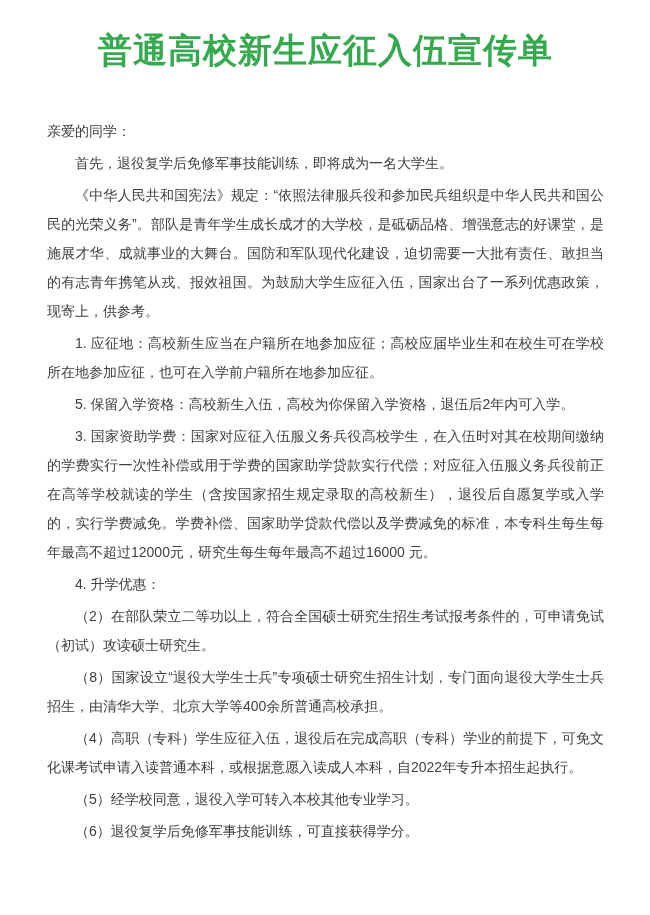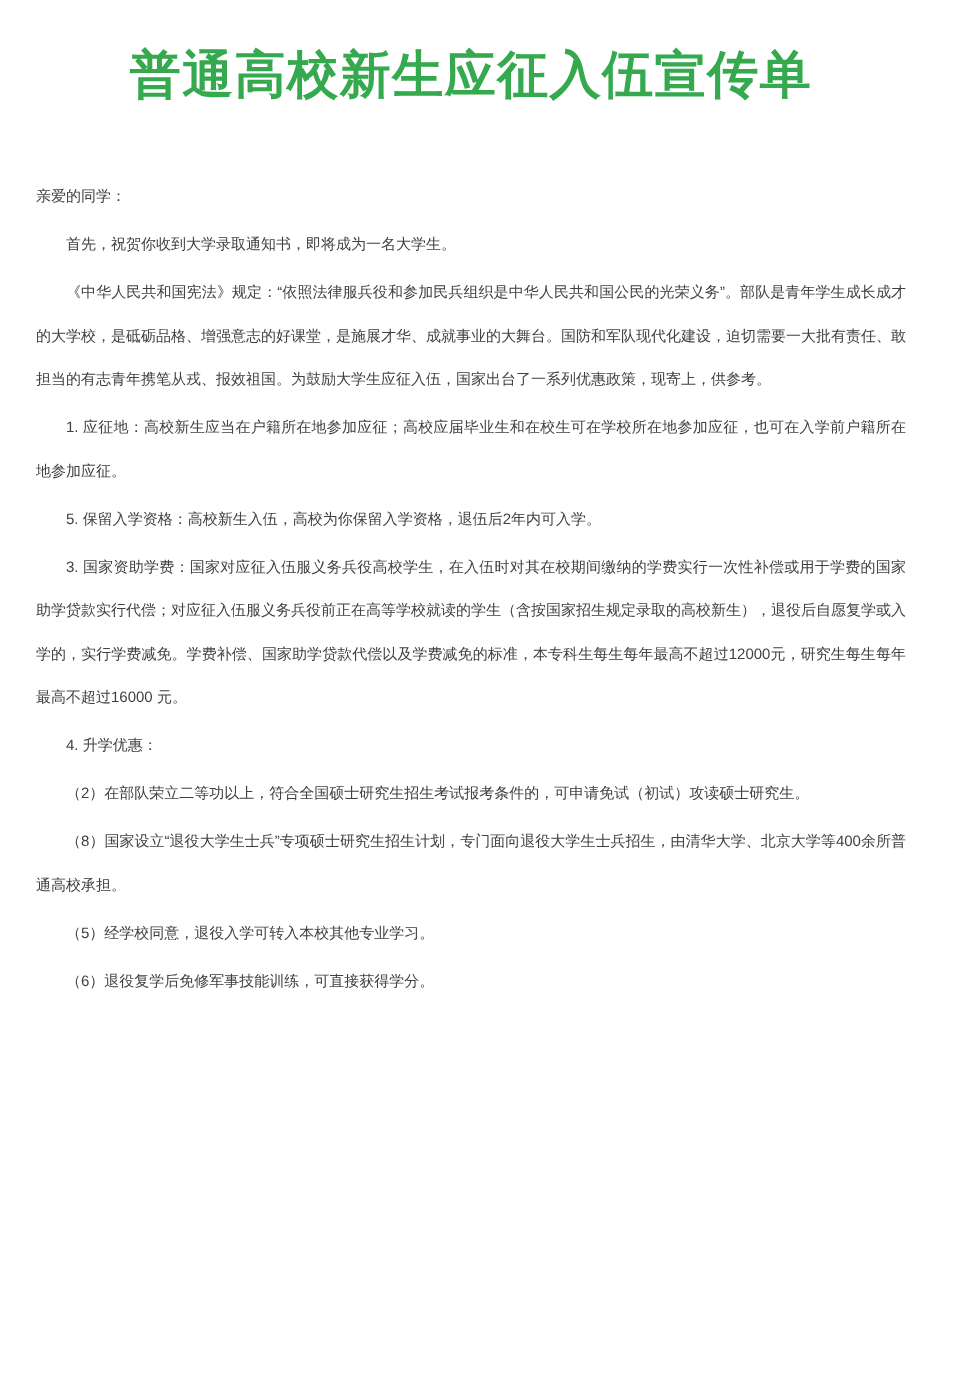--- a/index.html
+++ b/index.html
@@ -6,58 +6,59 @@
     margin: 0;
     padding: 0;
     background: #ffffff;
   }
   .page {
     position: relative;
     width: 650px;
     height: 915px;
     background: #ffffff;
     box-sizing: border-box;
-    padding: 30px 46px 0 24px;
+    padding: 30px 46px 0 47px;
     overflow: hidden;
     font-family: "Liberation Sans", sans-serif;
   }
   .title {
     margin: 0;
     text-align: center;
     font-family: "Liberation Serif", "DejaVu Serif", serif;
     font-weight: bold;
     font-size: 34px;
     line-height: 42px;
     letter-spacing: 1px;
     white-space: nowrap;
   }
   .doc-body {
     margin-top: 45px;
-    font-size: 10px;
+    font-size: 14px;
     line-height: 29px;
     text-align: justify;
   }
   .para {
     margin: 0 0 3px 0;
   }
   .para.indent {
     text-indent: 2em;
   }
 </style>
 </head>
 <body>
 
 <div class="page" style="background: rgb(255, 255, 255);">
   <h1 class="title" style="color: rgb(53, 169, 78);">普通高校新生应征入伍宣传单</h1>
   <div class="doc-body" style="color: rgb(64, 64, 64);">
       <p class="para">亲爱的同学：</p>
-      <p class="para indent">首先，祝贺你收到大学录取通知书，即将成为一名大学生。</p>
+      <p class="para indent">首先，退役复学后免修军事技能训练，即将成为一名大学生。</p>
       <p class="para indent">《中华人民共和国宪法》规定：“依照法律服兵役和参加民兵组织是中华人民共和国公民的光荣义务”。部队是青年学生成长成才的大学校，是砥砺品格、增强意志的好课堂，是施展才华、成就事业的大舞台。国防和军队现代化建设，迫切需要一大批有责任、敢担当的有志青年携笔从戎、报效祖国。为鼓励大学生应征入伍，国家出台了一系列优惠政策，现寄上，供参考。</p>
       <p class="para indent">1. 应征地：高校新生应当在户籍所在地参加应征；高校应届毕业生和在校生可在学校所在地参加应征，也可在入学前户籍所在地参加应征。</p>
       <p class="para indent">5. 保留入学资格：高校新生入伍，高校为你保留入学资格，退伍后2年内可入学。</p>
       <p class="para indent">3. 国家资助学费：国家对应征入伍服义务兵役高校学生，在入伍时对其在校期间缴纳的学费实行一次性补偿或用于学费的国家助学贷款实行代偿；对应征入伍服义务兵役前正在高等学校就读的学生（含按国家招生规定录取的高校新生），退役后自愿复学或入学的，实行学费减免。学费补偿、国家助学贷款代偿以及学费减免的标准，本专科生每生每年最高不超过12000元，研究生每生每年最高不超过16000 元。</p>
       <p class="para indent">4. 升学优惠：</p>
       <p class="para indent">（2）在部队荣立二等功以上，符合全国硕士研究生招生考试报考条件的，可申请免试（初试）攻读硕士研究生。</p>
       <p class="para indent">（8）国家设立“退役大学生士兵”专项硕士研究生招生计划，专门面向退役大学生士兵招生，由清华大学、北京大学等400余所普通高校承担。</p>
+      <p class="para indent">（4）高职（专科）学生应征入伍，退役后在完成高职（专科）学业的前提下，可免文化课考试申请入读普通本科，或根据意愿入读成人本科，自2022年专升本招生起执行。</p>
       <p class="para indent">（5）经学校同意，退役入学可转入本校其他专业学习。</p>
       <p class="para indent">（6）退役复学后免修军事技能训练，可直接获得学分。</p>
     </div>
 </div>
 
 </body></html>

